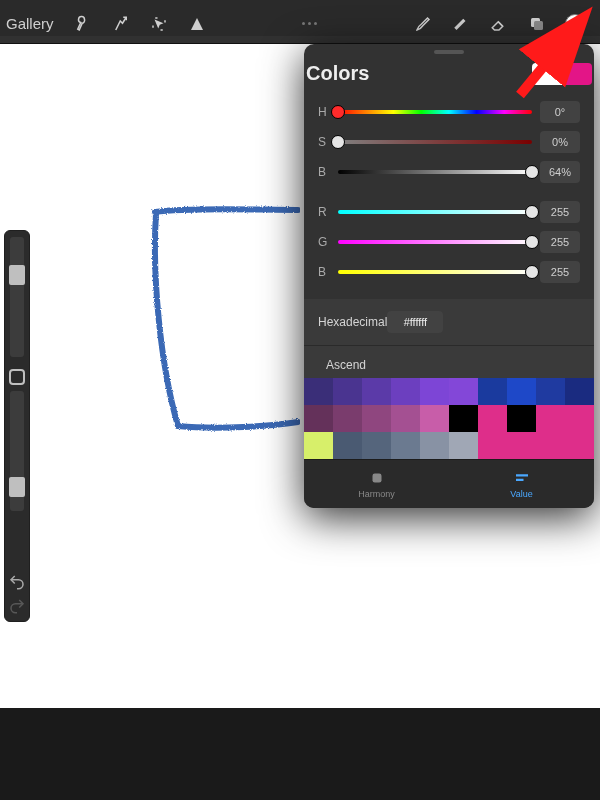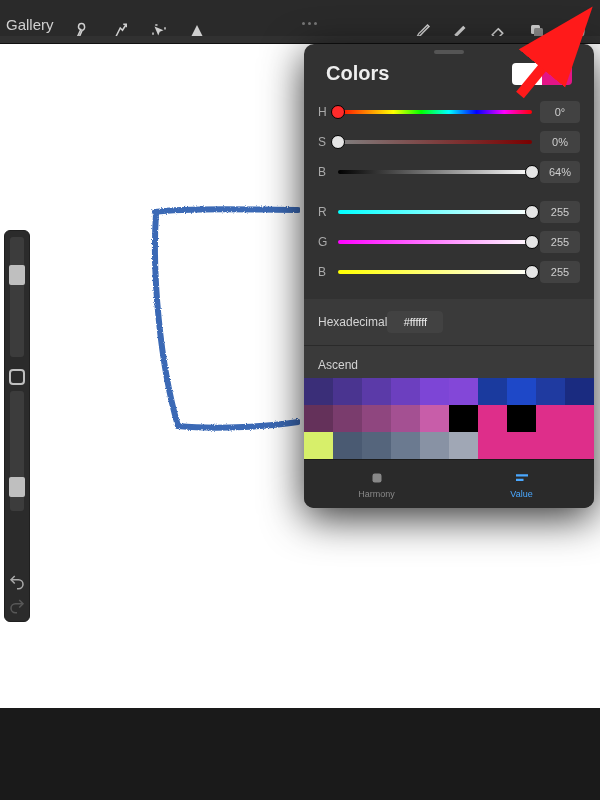--- a/index.html
+++ b/index.html
@@ -1,20 +1,20 @@
 <!DOCTYPE html>
 <html><head>
 <meta charset="utf-8">
 <style>
   *{box-sizing:border-box;margin:0;padding:0;font-family:-apple-system,Helvetica,Arial,sans-serif;}
   html,body{width:600px;height:800px;background:#000;overflow:hidden;}
   .app{position:relative;width:600px;height:800px;background:#1a1a1a;}
 
   
-  .toolbar{position:absolute;top:0;left:0;right:0;height:48px;background:#2a2a2a;display:flex;padding:16px 6px;border-bottom:1px solid #111;}
+  .toolbar{position:absolute;top:0;left:0;right:0;height:48px;background:#2a2a2a;display:flex;align-items:center;padding:9px 6px;border-bottom:1px solid #111;}
   .toolbar .gallery{font-size:15px;color:#cfcfcf;margin-right:10px;cursor:pointer;}
   .ticon{width:30px;height:30px;display:flex;align-items:center;justify-content:center;color:#cfcfcf;cursor:pointer;margin:0 4px;}
   .ticon svg{width:18px;height:18px;fill:none;stroke:#cfcfcf;stroke-width:2;}
   .dots{display:flex;gap:3px;justify-content:center;align-items:center;width:30px;}
   .dots span{width:3px;height:3px;border-radius:50%;background:#777;}
   .spacer{flex:1;}
   .colordot{width:20px;height:20px;border-radius:50%;background:#fff;border:1px solid #777;}
 
   
   .ruler{position:absolute;top:36px;left:0;right:0;height:8px;background:#313131;border-bottom:1px solid #111;}
@@ -32,21 +32,21 @@
   .undo,.redo{width:18px;height:18px;margin-top:auto;color:#aaa;}
   .undo svg,.redo svg{width:18px;height:18px;stroke:#aaa;fill:none;stroke-width:2;}
   .redo{opacity:.35;margin-top:6px;}
 
   
   .bottombar{position:absolute;left:0;right:0;bottom:0;height:92px;background:#1a1a1a;}
 
   
   .panel{position:absolute;top:44px;right:6px;width:290px;background:#323232;border-radius:10px;box-shadow:0 10px 40px rgba(0,0,0,.8);color:#d4d4d4;padding-bottom:0;overflow:hidden;}
   .grab{width:30px;height:4px;background:#555;border-radius:2px;margin:6px auto 4px;}
-  .phdr{display:flex;align-items:center;justify-content:space-between;padding:4px 22px 10px;text-align:center;}
+  .phdr{display:flex;align-items:center;justify-content:space-between;padding:4px 2px 10px;text-align:center;}
   .phdr .title{font-size:20px;font-weight:600;color:#eee;}
   .colorchip{width:60px;height:22px;border-radius:4px;overflow:hidden;display:flex;}
   .colorchip .half{flex:1;}
   .chipA{background:#fff;}
   .chipB{background:#e31587;}
 
   .sliders{padding:2px 14px 6px;}
   .srow{display:flex;align-items:center;height:30px;gap:8px;}
   .slabel{width:12px;font-size:12px;color:#aaa;}
   .track{flex:1;height:4px;border-radius:2px;position:relative;}
@@ -56,21 +56,21 @@
   .t-sat{background:linear-gradient(90deg,#808080,#7a0000);}
   .t-brt{background:linear-gradient(90deg,#000,#fff);}
   .t-r{background:linear-gradient(90deg,#0ff,#fff);}
   .t-g{background:linear-gradient(90deg,#f0f,#fff);}
   .t-b{background:linear-gradient(90deg,#ff0,#fff);}
   .gap{height:10px;}
 
   .hexrow{display:flex;align-items:center;background:#3a3a3a;margin:6px 0 0;padding:12px 14px;font-size:12px;}
   .hexval{width:56px;height:22px;background:#424242;border-radius:4px;font-size:11px;display:flex;align-items:center;justify-content:center;color:#eee;}
 
-  .ascend{padding:12px 14px 6px;font-size:12px;background:#3a3a3a;border-top:1px solid #2a2a2a;}
+  .ascend{padding:12px 22px 6px;font-size:12px;background:#3a3a3a;border-top:1px solid #2a2a2a;}
   .palette{display:grid;grid-template-columns:repeat(10,1fr);}
   .sw{height:27px;}
 
   .tabs{display:flex;background:#2a2a2a;border-top:1px solid #1c1c1c;}
   .tab{flex:1;display:flex;flex-direction:column;align-items:center;justify-content:center;gap:2px;height:48px;color:#888;font-size:9px;cursor:pointer;}
   .tab.active{color:#4aa8ff;justify-content:center;}
   .tab svg{width:18px;height:18px;}
 
   
   .arrow{position:absolute;top:0;right:0;width:120px;height:120px;pointer-events:none;}

